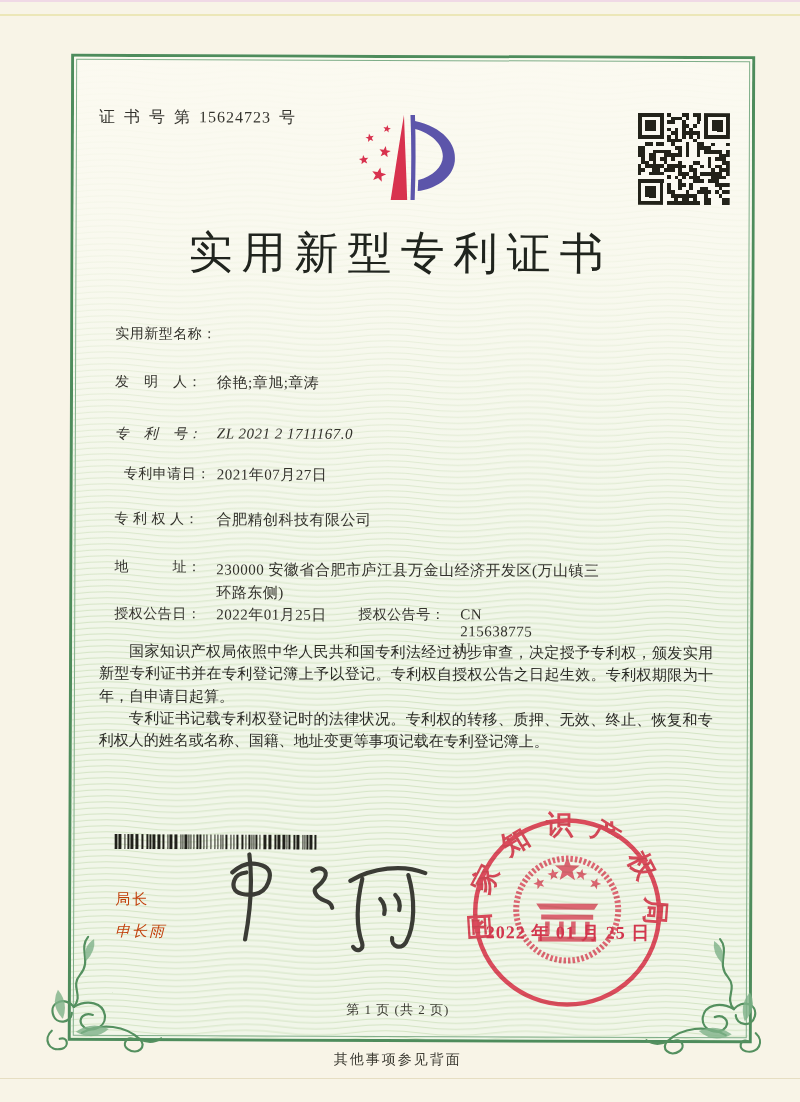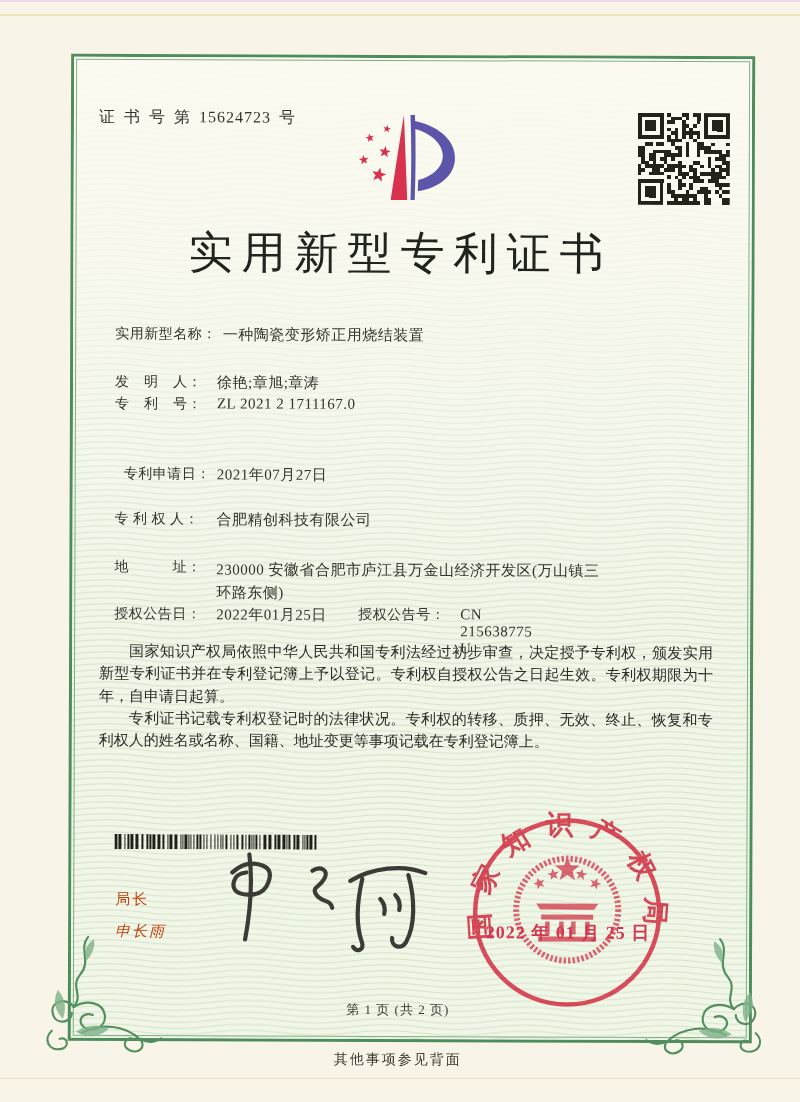--- a/index.html
+++ b/index.html
@@ -315,27 +315,26 @@
           <rect x="0" y="19" width="1" height="5"></rect>
           <rect x="6" y="19" width="1" height="5"></rect>
           <rect x="2" y="20" width="3" height="3"></rect>
         </g>
     </svg>
 
     <div class="abs title">实用新型专利证书</div>
 
     <div class="row" style="top:326px;">
       <span class="lbl">实用新型名称：</span>
-      <span class="val">一种陶瓷变形矫正用烧结装置</span>
     </div>
     <div class="row" style="top:374px;">
       <span class="lbl">发　明　人：</span>
       <span class="val">徐艳;章旭;章涛</span>
     </div>
-    <div class="row" style="top:396px;">
+    <div class="row" style="top:426px;font-style:italic;">
       <span class="lbl">专　利　号：</span>
       <span class="val">ZL 2021 2 1711167.0</span>
     </div>
     <div class="row" style="top:466px;text-align:right;">
       <span class="lbl">专利申请日：</span>
       <span class="val">2021年07月27日</span>
     </div>
     <div class="row" style="top:511px;justify-content:center;">
       <span class="lbl">专 利 权 人：</span>
       <span class="val">合肥精创科技有限公司</span>

